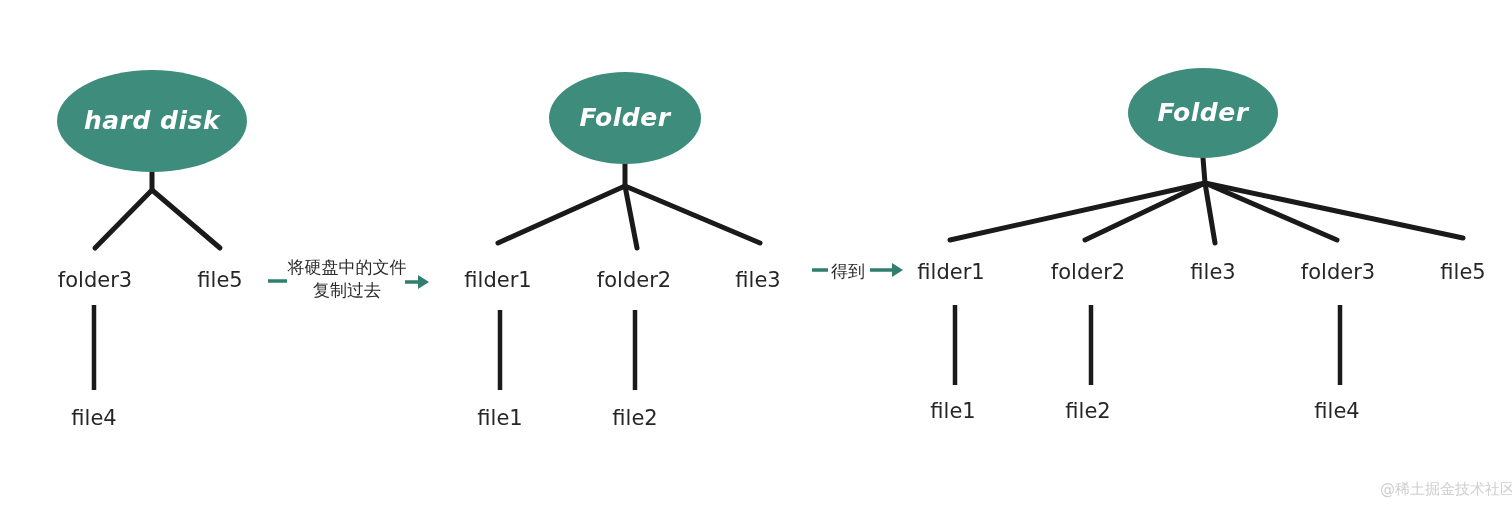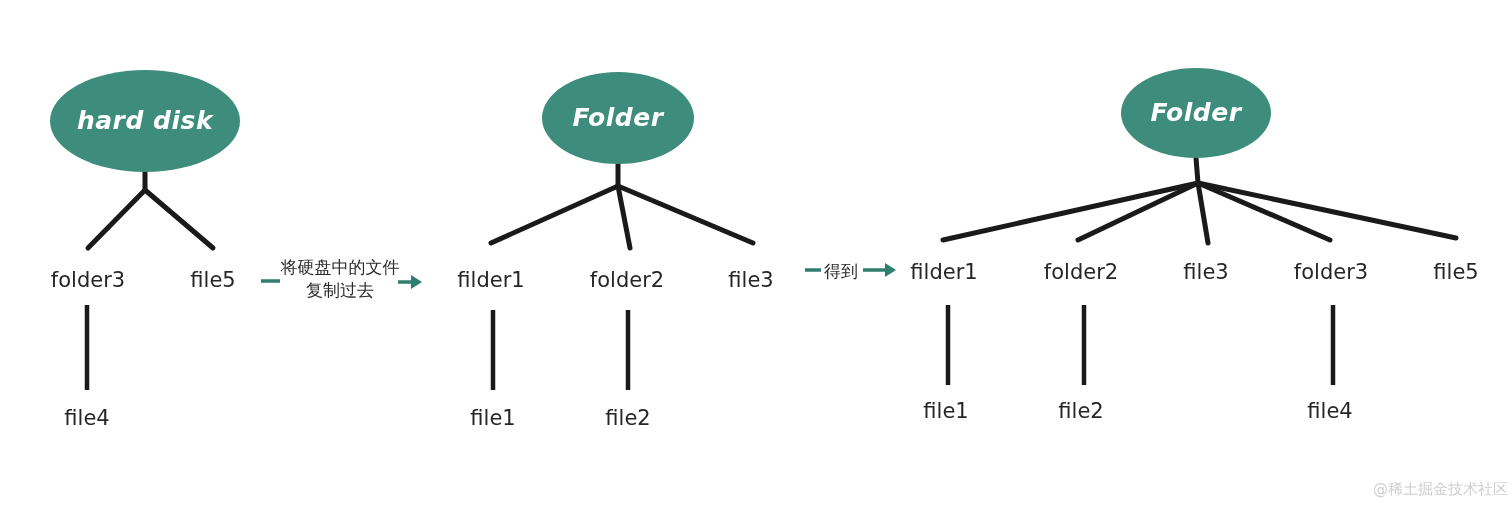--- a/index.html
+++ b/index.html
@@ -9,21 +9,21 @@
   }
   body {
     width: 1512px;
     height: 521px;
     font-family: "DejaVu Sans", sans-serif;
     overflow: hidden;
     position: relative;
   }
   #diagram-root {
     position: absolute;
-    left: 8px;
+    left: 15px;
     top: 0;
     width: 1404px;
     height: 521px;
   }
   svg#scene {
     display: block;
     width: 1512px;
     height: 521px;
   }
   .node-ellipse {

